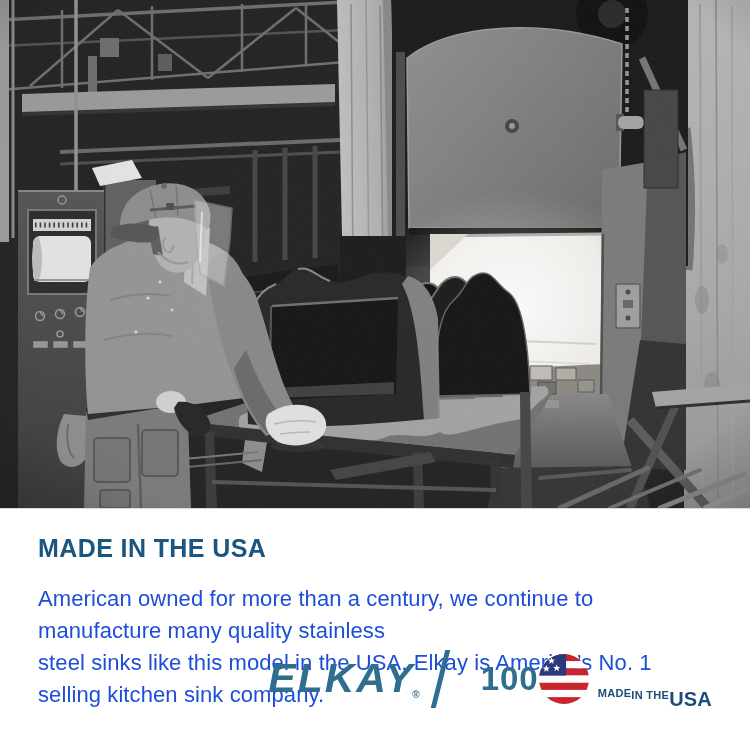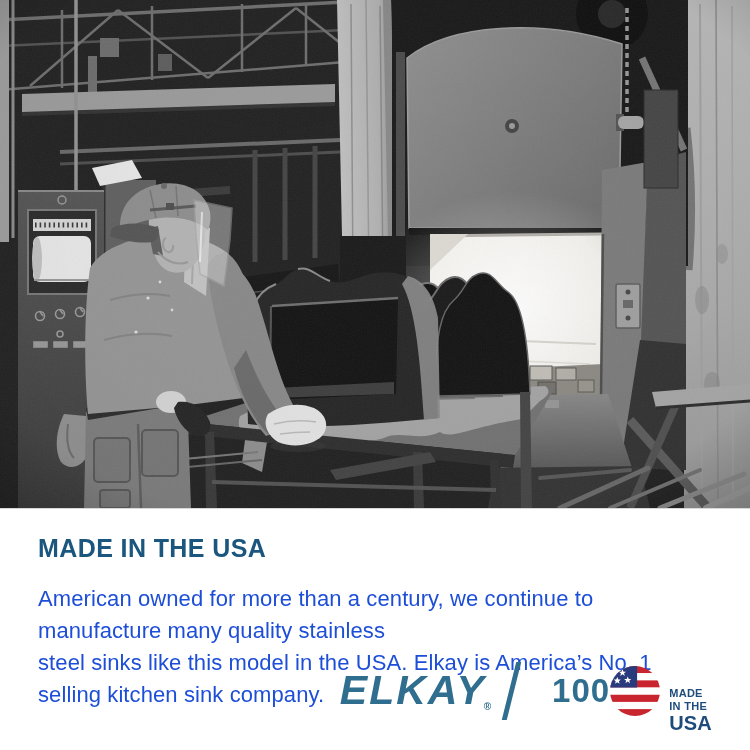--- a/index.html
+++ b/index.html
@@ -11,21 +11,21 @@
   .body-line{color:#1d4ed8;font-size:22px;line-height:32px;letter-spacing:.1px;}
   .footer{position:absolute;left:0;right:0;top:648px;display:flex;align-items:center;justify-content:flex-end;padding:0 38px;}
   .brand-row{display:flex;align-items:center;}
   .brand-word{color:#2f6e8e;font-size:41px;font-weight:bold;font-style:italic;letter-spacing:2px;line-height:1;}
   .brand-reg{color:#2f6e8e;font-size:10px;vertical-align:baseline;position:relative;top:6px;left:-2px;font-style:normal;}
   .brand-slash{width:5px;height:58px;background:#2f6e8e;transform:skewX(-14deg);margin:0 18px 0 14px;}
   .years{display:flex;align-items:baseline;color:#2f6e8e;font-size:33px;line-height:1;}
   .years .num{font-weight:bold;letter-spacing:1px;margin-left:20px;}
   .years .word{font-weight:normal;letter-spacing:2.5px;opacity:.92;}
   .badge{display:flex;align-items:center;gap:9px;}
-  .badge-text{display:flex;flex-direction:column;color:#1d4b7c;line-height:1;margin-top:40px;}
+  .badge-text{display:flex;flex-direction:row;color:#1d4b7c;line-height:1;margin-top:40px;}
   .badge-l1{font-size:11px;font-weight:bold;letter-spacing:.3px;}
   .badge-l2{font-size:11px;font-weight:bold;margin-top:2px;letter-spacing:.3px;}
   .badge-l3{font-size:20px;font-weight:bold;margin-top:1px;letter-spacing:.2px;}
 </style>
 </head>
 <body>
 
 <div class="photo">
 <svg viewBox="0 0 750 508" width="750" height="508">
   <defs>

